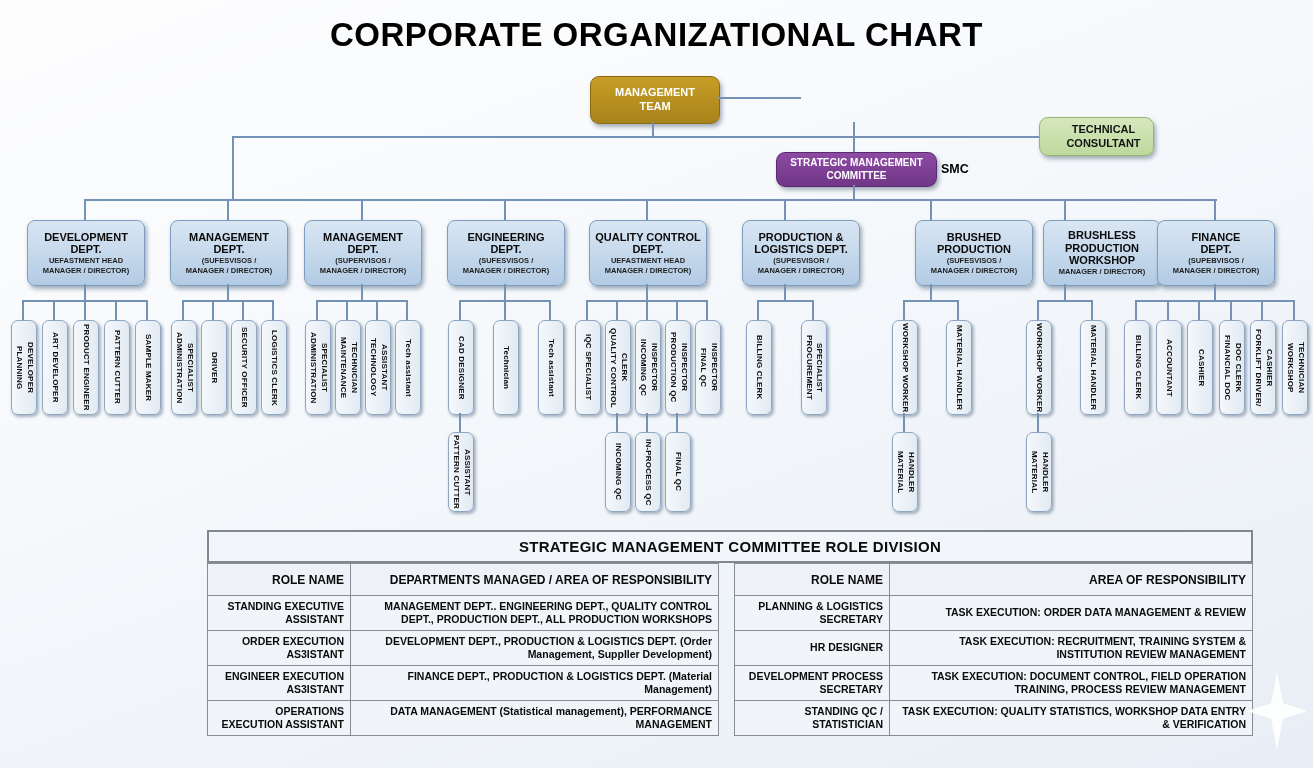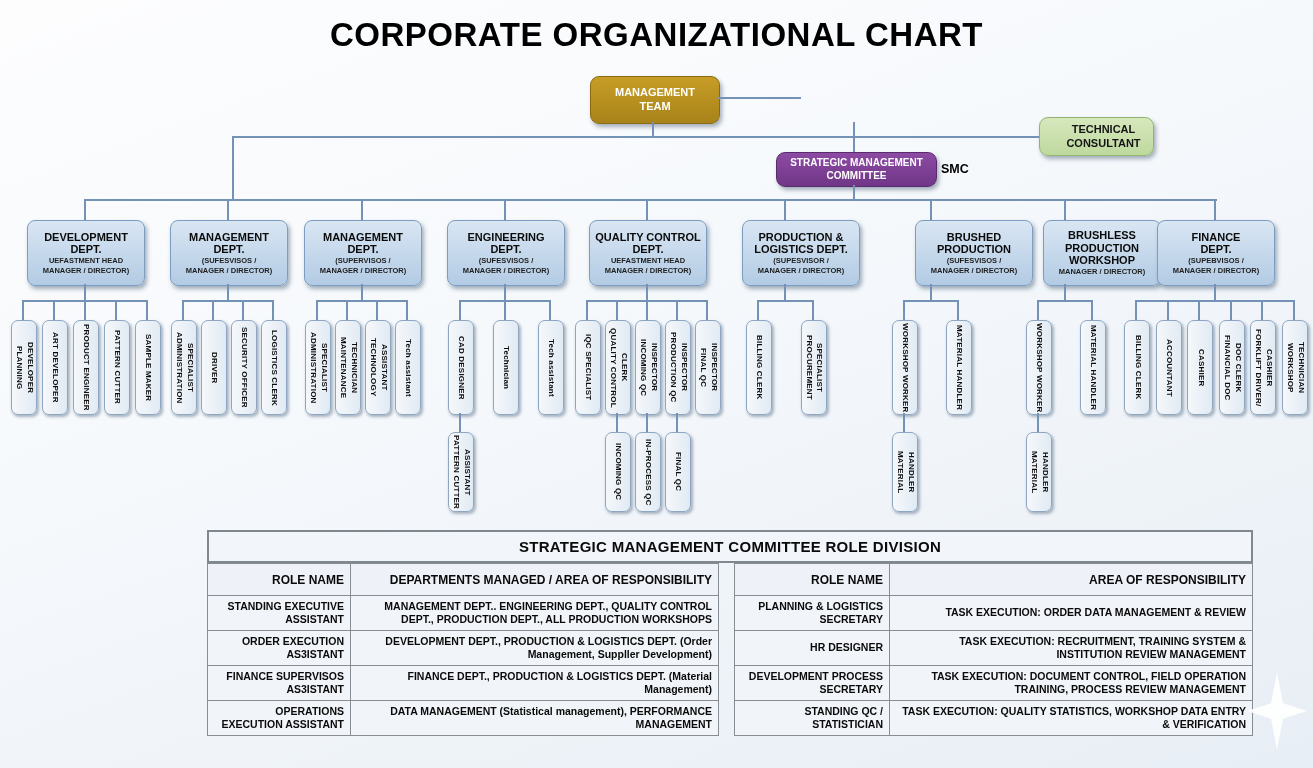--- a/index.html
+++ b/index.html
@@ -354,21 +354,21 @@
           <tbody>
             <tr>
               <td>STANDING EXECUTIVE ASSISTANT</td>
               <td>MANAGEMENT DEPT.. ENGINEERING DEPT., QUALITY CONTROL DEPT., PRODUCTION DEPT., ALL PRODUCTION WORKSHOPS</td>
             </tr>
             <tr>
               <td>ORDER EXECUTION AS3ISTANT</td>
               <td>DEVELOPMENT DEPT., PRODUCTION &amp; LOGISTICS DEPT. (Order Management, Suppller Development)</td>
             </tr>
             <tr>
-              <td>FINANCE SUPERVISOS AS3ISTANT</td>
+              <td>ENGINEER EXECUTION AS3ISTANT</td>
               <td>FINANCE DEPT.,  PRODUCTION &amp; LOGISTICS DEPT. (Material Management)</td>
             </tr>
             <tr>
               <td>OPERATIONS EXECUTION ASSISTANT</td>
               <td>DATA MANAGEMENT (Statistical management),  PERFORMANCE MANAGEMENT</td>
             </tr>
           </tbody>
         </table>
         <div class="tbl-gap"></div>
         <table class="half" style="width: 518px;">

